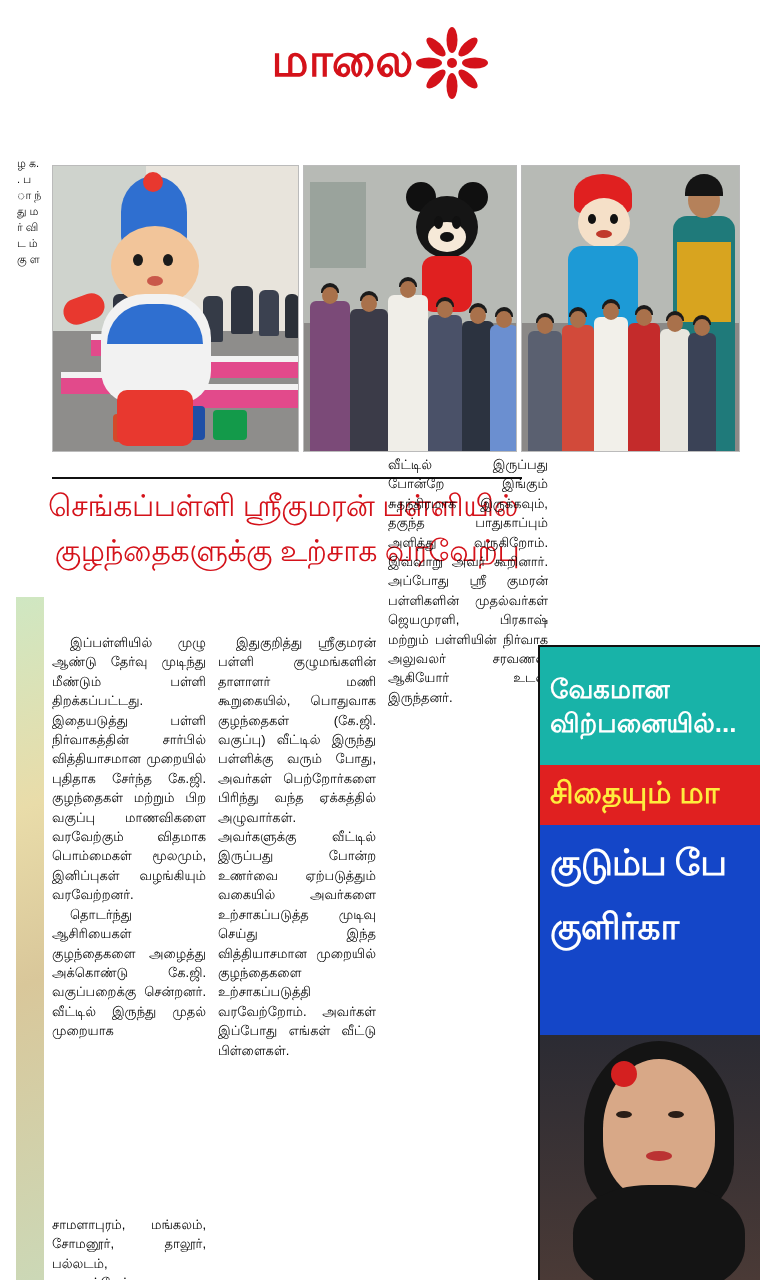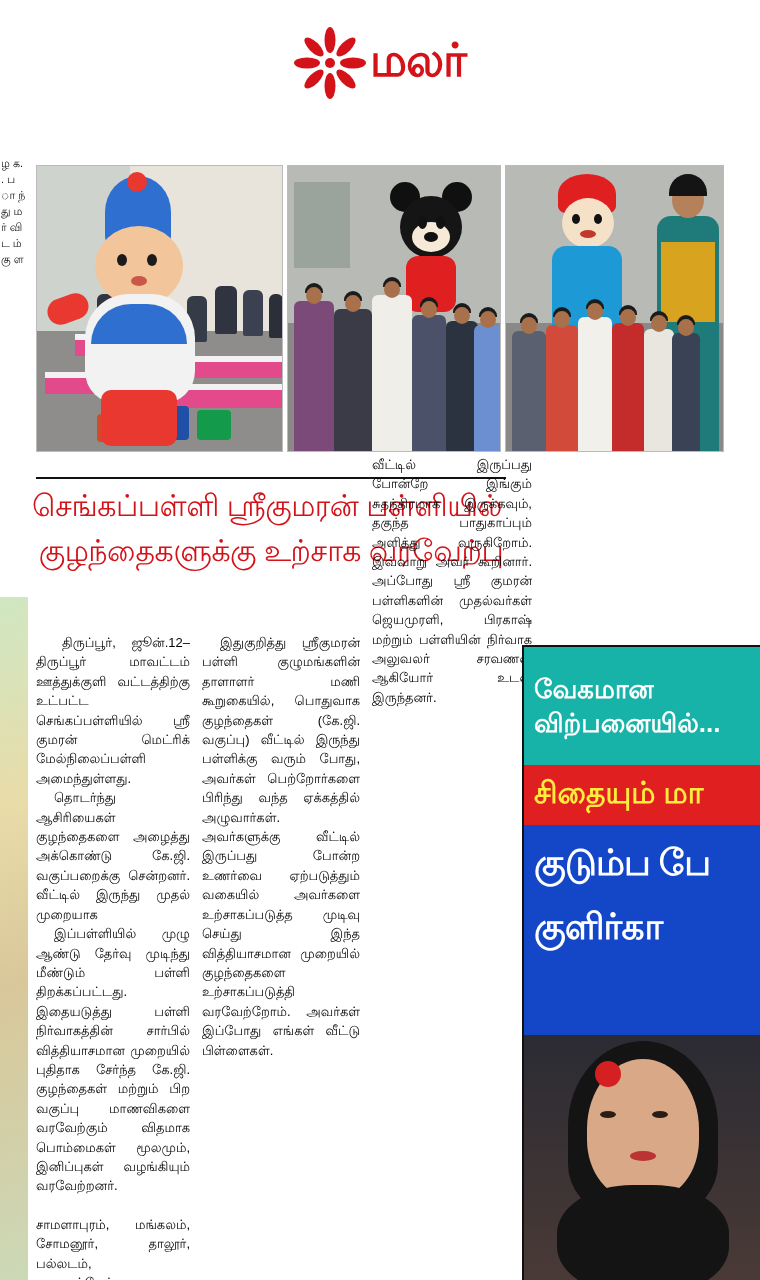--- a/index.html
+++ b/index.html
@@ -40,20 +40,21 @@
     position: relative;
     flex: 0 0 auto;
   }
   .masthead-flower svg { display:block; }
 
   
   .page {
     position: relative;
     width: 656px;
     height: 1155px;
+    margin-left: 16px;
   }
 
   
   .left-bleed {
     position: absolute;
     left: 0;
     top: 0;
     width: 28px;
     height: 1155px;
     overflow: hidden;
@@ -240,39 +241,39 @@
   .ad-eye { position:absolute; width:16px; height:7px; background:#2a1d16; border-radius:50%; top:76px;}
   .ad-lip { position:absolute; left:50%; transform:translateX(-50%); top:116px; width:26px; height:10px; background:#b33; border-radius:50%; }
 
   
 </style>
 </head>
 <body>
 
 <div class="masthead">
   <div class="masthead-text">
+    <span>மாலை</span>
     <span class="masthead-flower">
       <svg viewBox="0 0 72 72" width="72" height="72" aria-hidden="true">
         <g fill="#d4121a">
           <g>
             <ellipse cx="36" cy="13" rx="5.5" ry="13"></ellipse>
             <ellipse cx="36" cy="59" rx="5.5" ry="13"></ellipse>
             <ellipse cx="13" cy="36" rx="13" ry="5.5"></ellipse>
             <ellipse cx="59" cy="36" rx="13" ry="5.5"></ellipse>
             <ellipse cx="20" cy="20" rx="5.2" ry="12.5" transform="rotate(-45 20 20)"></ellipse>
             <ellipse cx="52" cy="20" rx="5.2" ry="12.5" transform="rotate(45 52 20)"></ellipse>
             <ellipse cx="20" cy="52" rx="5.2" ry="12.5" transform="rotate(45 20 52)"></ellipse>
             <ellipse cx="52" cy="52" rx="5.2" ry="12.5" transform="rotate(-45 52 52)"></ellipse>
           </g>
           <circle cx="36" cy="36" r="8.5" fill="#ffffff"></circle>
           <circle cx="36" cy="36" r="5" fill="#d4121a"></circle>
         </g>
       </svg>
     </span>
-    <span>மலர்</span>
   </div>
 </div>
 
 <div class="page">
 
   <div class="left-bleed">
     <div class="glyphs">ழ க. . ப ா ந் து ம ர் வி ட ம் கு ள</div>
   </div>
   <div class="left-photo"></div>
 
@@ -405,23 +406,22 @@
   </div>
 
   <div class="kicker-rule"></div>
 
   <div class="headline">
     <span>செங்கப்பள்ளி ஸ்ரீகுமரன் பள்ளியில்</span>
     <span class="l2">குழந்தைகளுக்கு உற்சாக வரவேற்பு</span>
   </div>
 
   <div class="col col-1">
-    <p style="text-indent:26px;"><span>திருப்பூர், ஜூன்.12–</span> <span>திருப்பூர் மாவட்டம் ஊத்துக்குளி வட்டத்திற்கு உட்பட்ட செங்கப்பள்ளியில் ஸ்ரீ குமரன் மெட்ரிக் மேல்நிலைப்பள்ளி அமைந்துள்ளது.</span></p>
+    <p>இப்பள்ளியில் முழு ஆண்டு தேர்வு முடிந்து மீண்டும் பள்ளி திறக்கப்பட்டது. இதையடுத்து பள்ளி நிர்வாகத்தின் சார்பில் வித்தியாசமான முறையில் புதிதாக சேர்ந்த கே.ஜி. குழந்தைகள் மற்றும் பிற வகுப்பு மாணவிகளை வரவேற்கும் விதமாக பொம்மைகள் மூலமும், இனிப்புகள் வழங்கியும் வரவேற்றனர்.</p>
     <p>தொடர்ந்து ஆசிரியைகள் குழந்தைகளை அழைத்து அக்கொண்டு கே.ஜி. வகுப்பறைக்கு சென்றனர். வீட்டில் இருந்து முதல் முறையாக</p>
-    <p>இப்பள்ளியில் முழு ஆண்டு தேர்வு முடிந்து மீண்டும் பள்ளி திறக்கப்பட்டது. இதையடுத்து பள்ளி நிர்வாகத்தின் சார்பில் வித்தியாசமான முறையில் புதிதாக சேர்ந்த கே.ஜி. குழந்தைகள் மற்றும் பிற வகுப்பு மாணவிகளை வரவேற்கும் விதமாக பொம்மைகள் மூலமும், இனிப்புகள் வழங்கியும் வரவேற்றனர்.</p>
   </div>
 
   <div class="col-1-foot">சாமளாபுரம், மங்கலம், சோமனூர், தாலூர், பல்லடம், காரணம்பேட்டை</div>
 
   <div class="col col-2">
     <p>இதுகுறித்து ஸ்ரீகுமரன் பள்ளி குழுமங்களின் தாளாளர் மணி கூறுகையில், பொதுவாக குழந்தைகள் (கே.ஜி. வகுப்பு) வீட்டில் இருந்து பள்ளிக்கு வரும் போது, அவர்கள் பெற்றோர்களை பிரிந்து வந்த ஏக்கத்தில் அழுவார்கள். அவர்களுக்கு வீட்டில் இருப்பது போன்ற உணர்வை ஏற்படுத்தும் வகையில் அவர்களை உற்சாகப்படுத்த முடிவு செய்து இந்த வித்தியாசமான முறையில் குழந்தைகளை உற்சாகப்படுத்தி வரவேற்றோம். அவர்கள் இப்போது எங்கள் வீட்டு பிள்ளைகள்.</p>
   </div>
 
   <div class="col col-3">
     <p style="text-indent:0;">வீட்டில் இருப்பது போன்றே இங்கும் சுதந்திரமாக இருக்கவும், தகுந்த பாதுகாப்பும் அளித்து வருகிறோம். இவ்வாறு அவர் கூறினார். அப்போது ஸ்ரீ குமரன் பள்ளிகளின் முதல்வர்கள் ஜெயமுரளி, பிரகாஷ் மற்றும் பள்ளியின் நிர்வாக அலுவலர் சரவணன் ஆகியோர் உடன் இருந்தனர்.</p>

